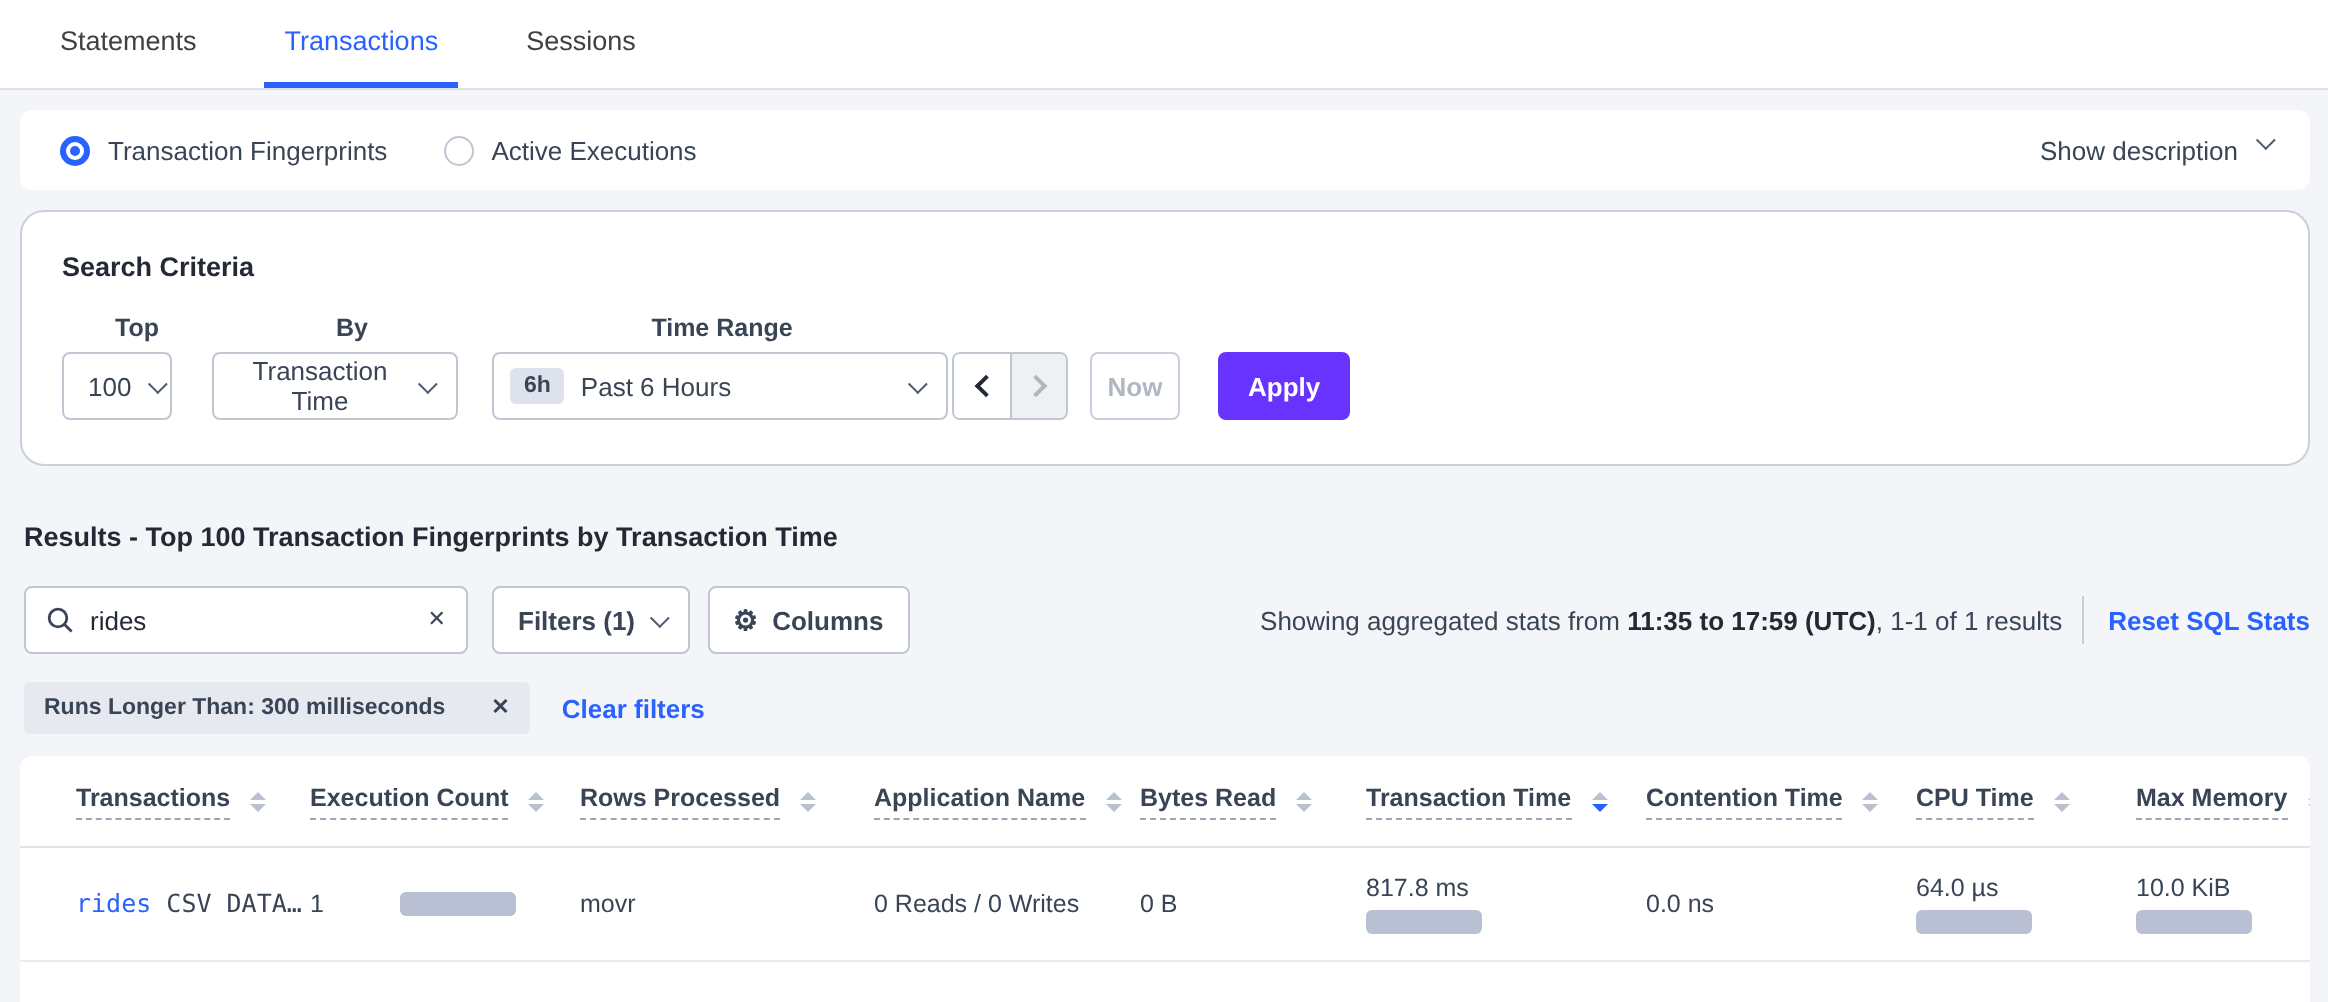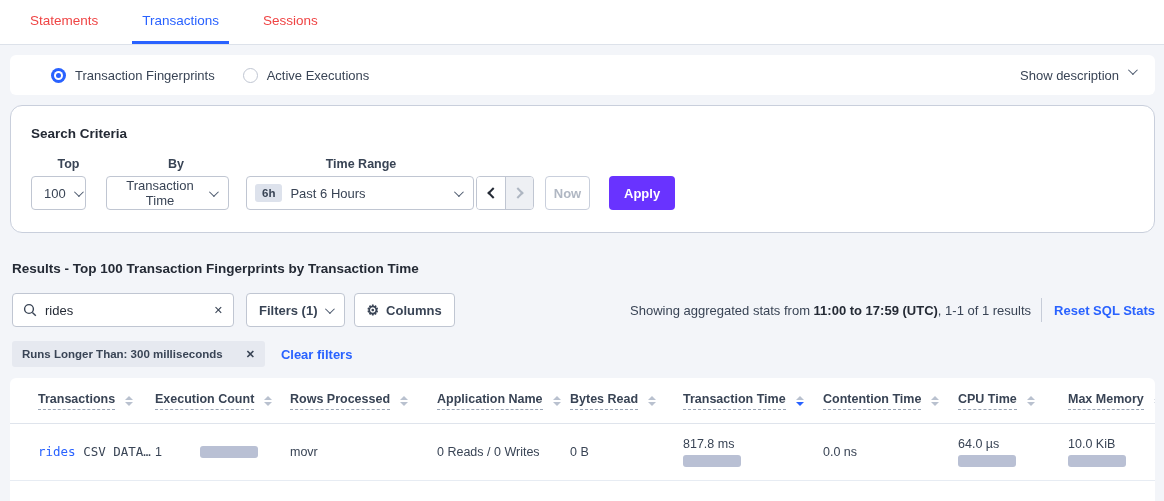--- a/index.html
+++ b/index.html
@@ -13,30 +13,30 @@
   }
   .page { width:1164px; height:501px; display:flex; flex-direction:column; }
 
   
   .tabbar {
     background:#fff; border-bottom:1px solid #dde2ea;
     height:45px; display:flex; align-items:stretch; padding-left:20px; flex:none;
   }
   .tab {
     display:flex; align-items:center; padding:0 10px; margin-right:24px;
-    font-size:13.5px; color:#ef4444; border-bottom:3px solid transparent; cursor:pointer;
+    font-size:13.5px; color:#404040; border-bottom:3px solid transparent; cursor:pointer;
   }
   .tab.active { color:#2962ff; border-bottom-color:#2962ff; }
 
   
   .radio-panel {
     margin:10px 9px 0 10px; background:#fff; border-radius:6px;
     height:40px; display:flex; align-items:center; padding:0 20px; flex:none;
   }
-  .radio-group { display:flex; align-items:center; gap:28px;margin-left:21px; }
+  .radio-group { display:flex; align-items:center; gap:28px; }
   .radio-item { display:flex; align-items:center; gap:9px; cursor:pointer; }
   .radio-outer {
     width:15px; height:15px; border-radius:50%; background:#2962ff;
     display:flex; align-items:center; justify-content:center; flex:none;
   }
   .radio-outer .inner {
     width:9px; height:9px; border-radius:50%; background:#fff;
     display:flex; align-items:center; justify-content:center;
   }
   .radio-outer .dot { width:5px; height:5px; border-radius:50%; background:#2962ff; }
@@ -244,21 +244,21 @@
       <span>Filters (1)</span>
       <span class="chev"></span>
     </div>
 
     <div class="btn-outline btn-columns">
       <span class="gear">⚙</span>
       <span>Columns</span>
     </div>
 
     <div class="stats-area">
-      <span class="stats-text"><span>Showing aggregated stats from </span><b>11:00 to 17:59 (UTC)</b><span>, 1-1 of 1 results</span></span>
+      <span class="stats-text"><span>Showing aggregated stats from </span><b>11:35 to 17:59 (UTC)</b><span>, 1-1 of 1 results</span></span>
       <span class="v-divider"></span>
       <a class="link">Reset SQL Stats</a>
     </div>
   </div>
 
   <div class="filter-row">
     <div class="chip">
       <span>Runs Longer Than: 300 milliseconds</span>
       <span class="xmark">✕</span>
     </div>

